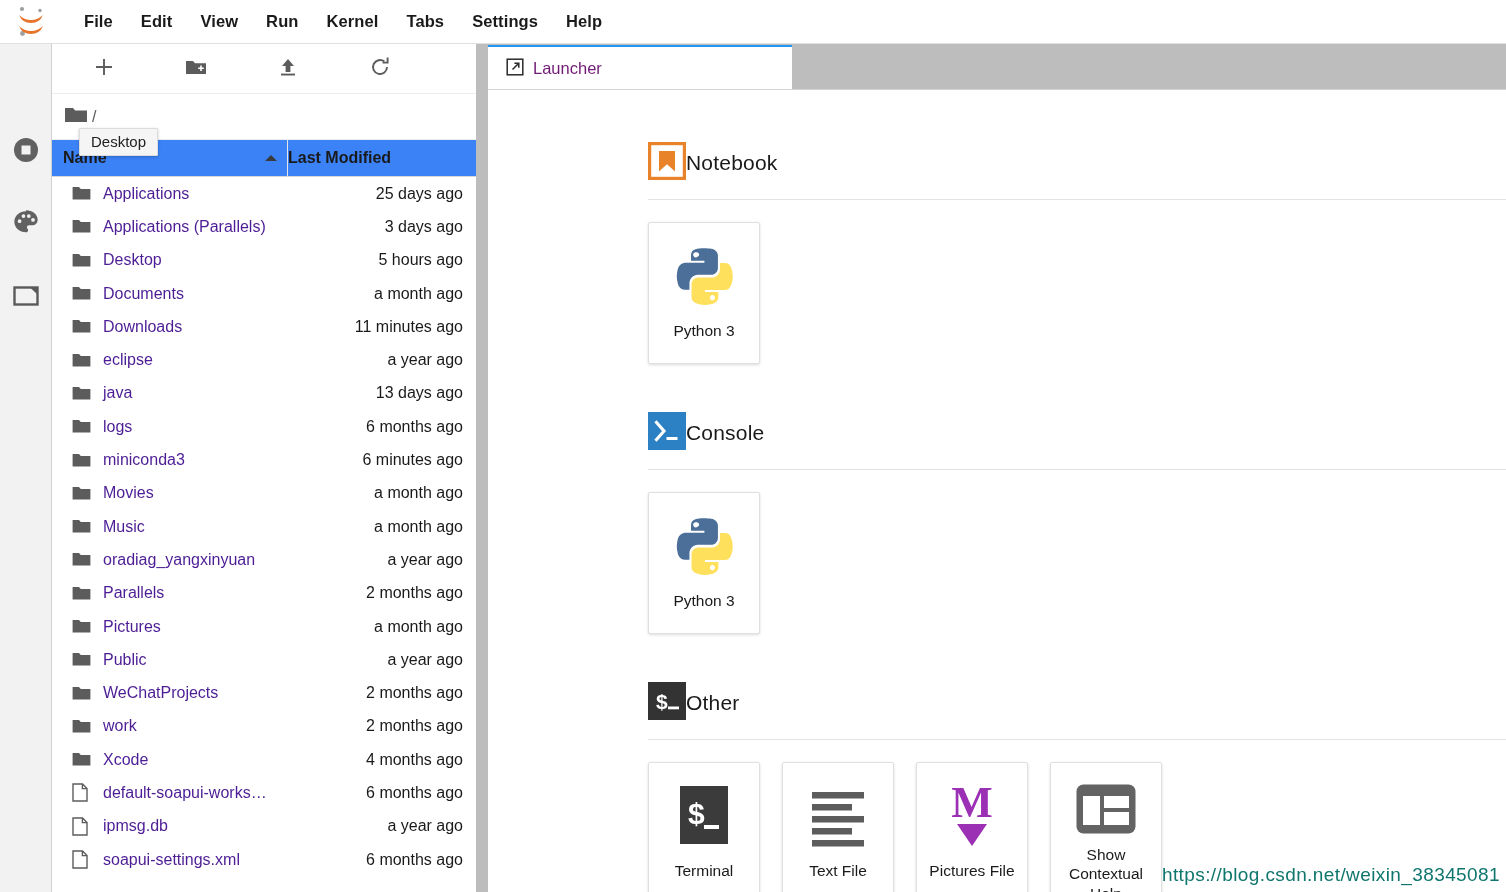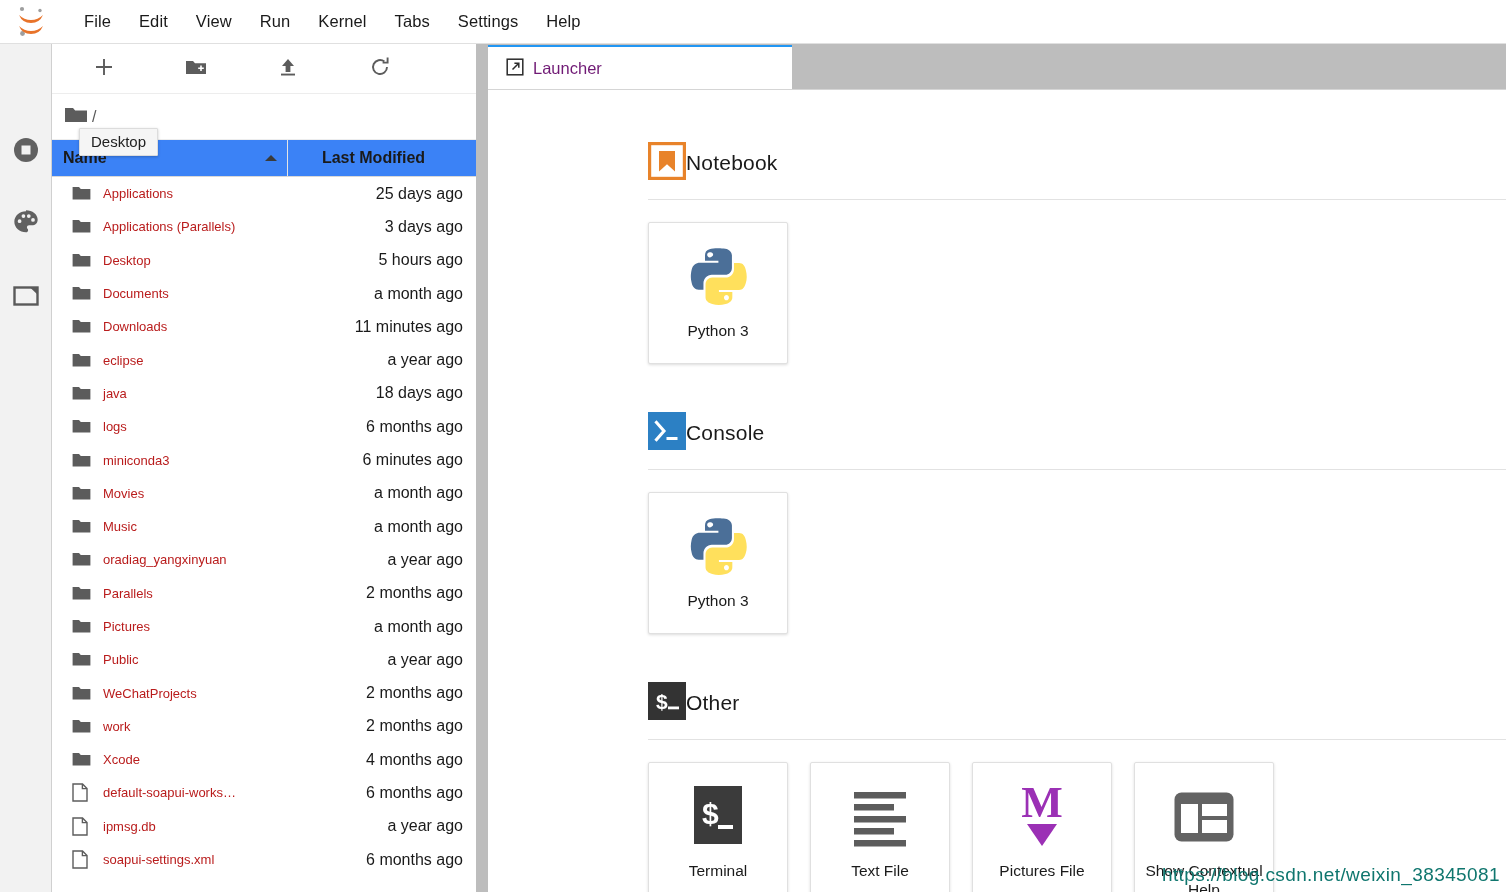--- a/index.html
+++ b/index.html
@@ -16,20 +16,21 @@
   .menubar {
     position: absolute; left: 0; top: 0; width: 1506px; height: 44px;
     background: #fff; border-bottom: 1px solid #e0e0e0;
     display: flex; align-items: center;
   }
   .jp-logo { width: 46px; height: 40px; margin-left: 8px; position: relative; flex: 0 0 auto; }
   .menu-items { display: flex; align-items: center; margin-left: 16px; }
   .menu-item {
     font-size: 16.5px; color: #1a1a1a; padding: 4px 14px; cursor: default;
     letter-spacing: .1px;
+    font-weight: bold;
   }
 
   
   .activitybar {
     position: absolute; left: 0; top: 44px; width: 52px; height: 848px;
     background: #f2f2f2; border-right: 1px solid #d0d0d0;
     display: flex; flex-direction: column; align-items: center;
     padding-top: 36px;
   }
   .act-icon {
@@ -68,34 +69,34 @@
 
   .fb-header {
     display: flex; height: 37px; align-items: stretch;
     border-bottom: 1px solid #d8d8d8; background: #3b82f6;
   }
   .fb-th {
     display: flex; align-items: center; font-size: 16px; font-weight: bold; color: #1a1a1a;
     cursor: pointer; position: relative;
   }
   .fb-th.name { flex: 0 0 236px; padding-left: 11px; border-right: 1px solid #e4e4e4; }
-  .fb-th.mod  { flex: 1 1 auto; justify-content: center; padding-right: 17px; }
+  .fb-th.mod  { flex: 1 1 auto; justify-content: flex-start; padding-right: 17px; }
   .sort-caret {
     margin-left: auto; margin-right: 10px;
     width: 0; height: 0; border-left: 6px solid transparent; border-right: 6px solid transparent;
     border-bottom: 6px solid #3a3a3a;
   }
 
   .fb-list { flex: 1 1 auto; overflow: hidden; }
   .fb-row {
     display: flex; align-items: center; height: 33.3px; padding-left: 20px; cursor: pointer;
   }
   .fb-icon { width: 22px; flex: 0 0 22px; display: flex; align-items: center; }
   .fb-name {
-    flex: 1 1 auto; font-size: 13px; color: #b91c1c; padding-left: 9px;
+    flex: 1 1 auto; font-size: 16px; color: #4c1d95; padding-left: 9px;
     white-space: nowrap; overflow: hidden;
   }
   .fb-mod {
     flex: 0 0 auto; font-size: 16px; color: #1a1a1a; padding-right: 13px; text-align: center;
   }
 
   
   .panel-split {
     position: absolute; left: 476px; top: 44px; width: 12px; height: 848px;
     background: #bdbdbd;
@@ -128,21 +129,21 @@
   .section-head {
     display: flex; align-items: center; margin-bottom: 15px;
   }
   .section-title {
     font-size: 21px; color: #1a1a1a; letter-spacing: .2px;
   }
   .section-rule { height: 1px; background: #e2e2e2; width: 858px; margin-bottom: 22px; }
 
   .card-row { display: flex; gap: 22px; }
   .card {
-    width: 140px; height: 142px; background: #fff;
+    width: 112px; height: 142px; background: #fff;
     border: 1px solid #e0e0e0; border-radius: 2px;
     box-shadow: 0 1px 3px rgba(0,0,0,.14);
     display: flex; flex-direction: column; align-items: center;
     justify-content: flex-start; cursor: pointer; padding-top: 20px;
   }
   .card-icon { height: 68px; display: flex; align-items: center; justify-content: center; }
   .card-label {
     font-size: 15.5px; color: #1a1a1a; text-align: center; margin-top: 10px;
     line-height: 1.25; padding: 0 6px;
   }
@@ -319,21 +320,21 @@
           <span class="fb-name">eclipse</span>
           <span class="fb-mod">a year ago</span>
         </div>
         <div class="fb-row">
           <span class="fb-icon">
             <svg width="19" height="15" viewBox="0 0 19 15">
               <path d="M0.6 1 h6.4 l1.8 1.9 H18.4 V13.6 H0.6 Z" fill="#5c5c5c"></path>
             </svg>
           </span>
           <span class="fb-name">java</span>
-          <span class="fb-mod">18 days ago</span>
+          <span class="fb-mod">13 days ago</span>
         </div>
         <div class="fb-row">
           <span class="fb-icon">
             <svg width="19" height="15" viewBox="0 0 19 15">
               <path d="M0.6 1 h6.4 l1.8 1.9 H18.4 V13.6 H0.6 Z" fill="#5c5c5c"></path>
             </svg>
           </span>
           <span class="fb-name">logs</span>
           <span class="fb-mod">6 months ago</span>
         </div>

